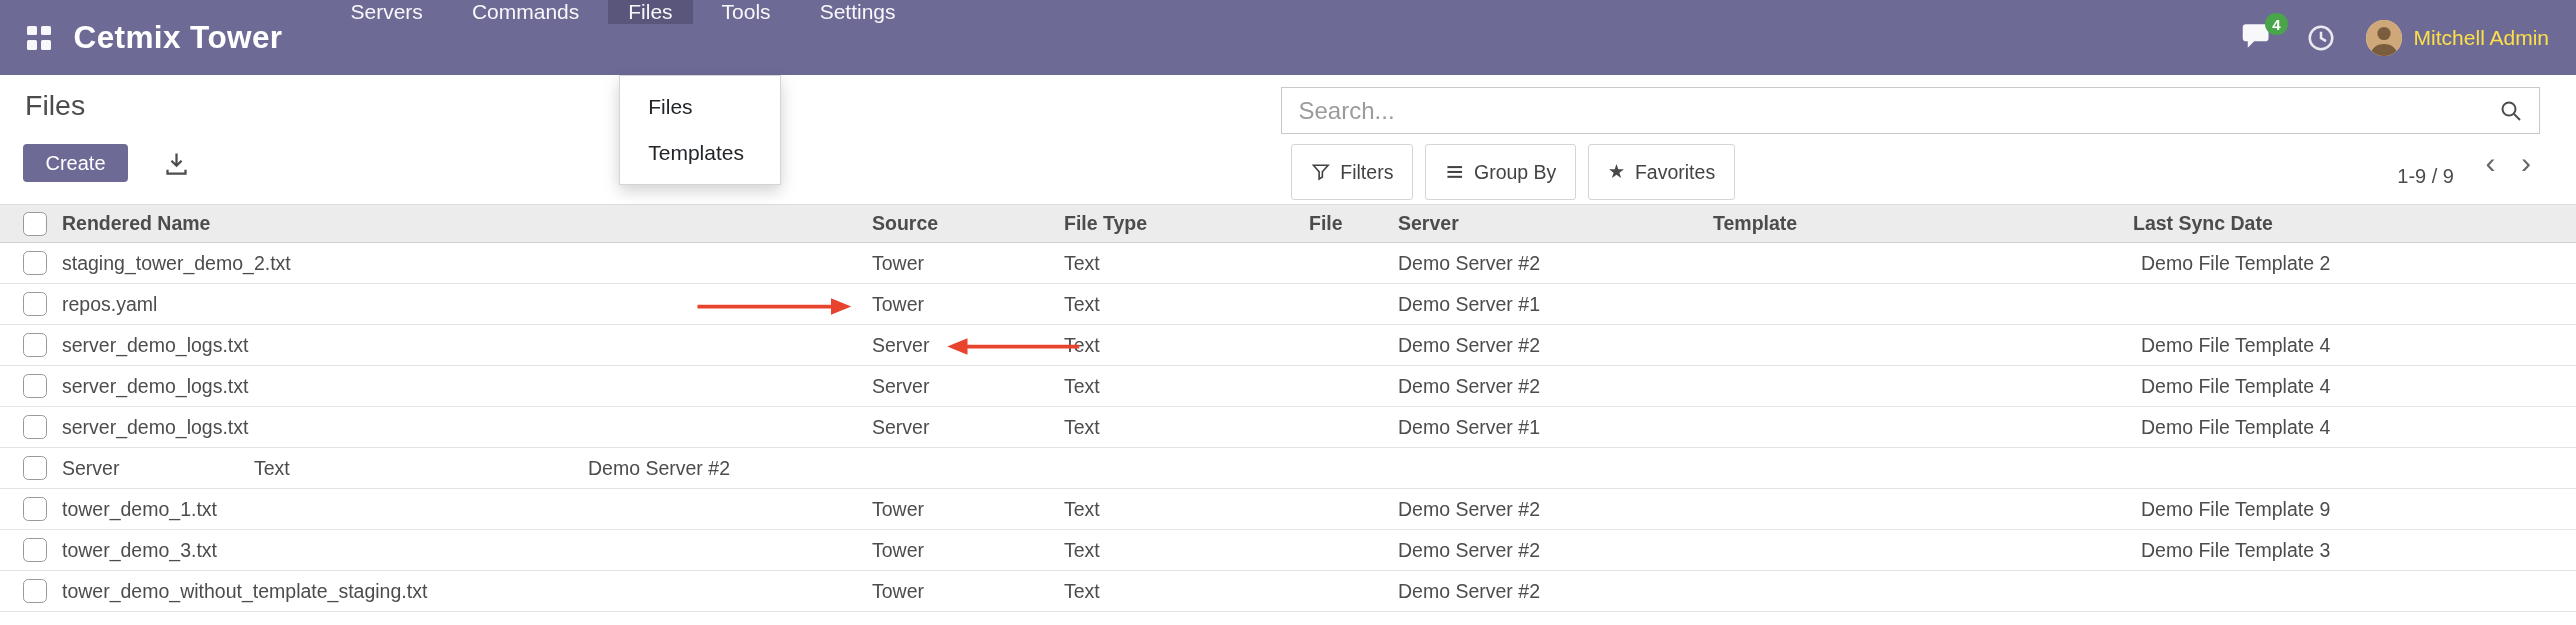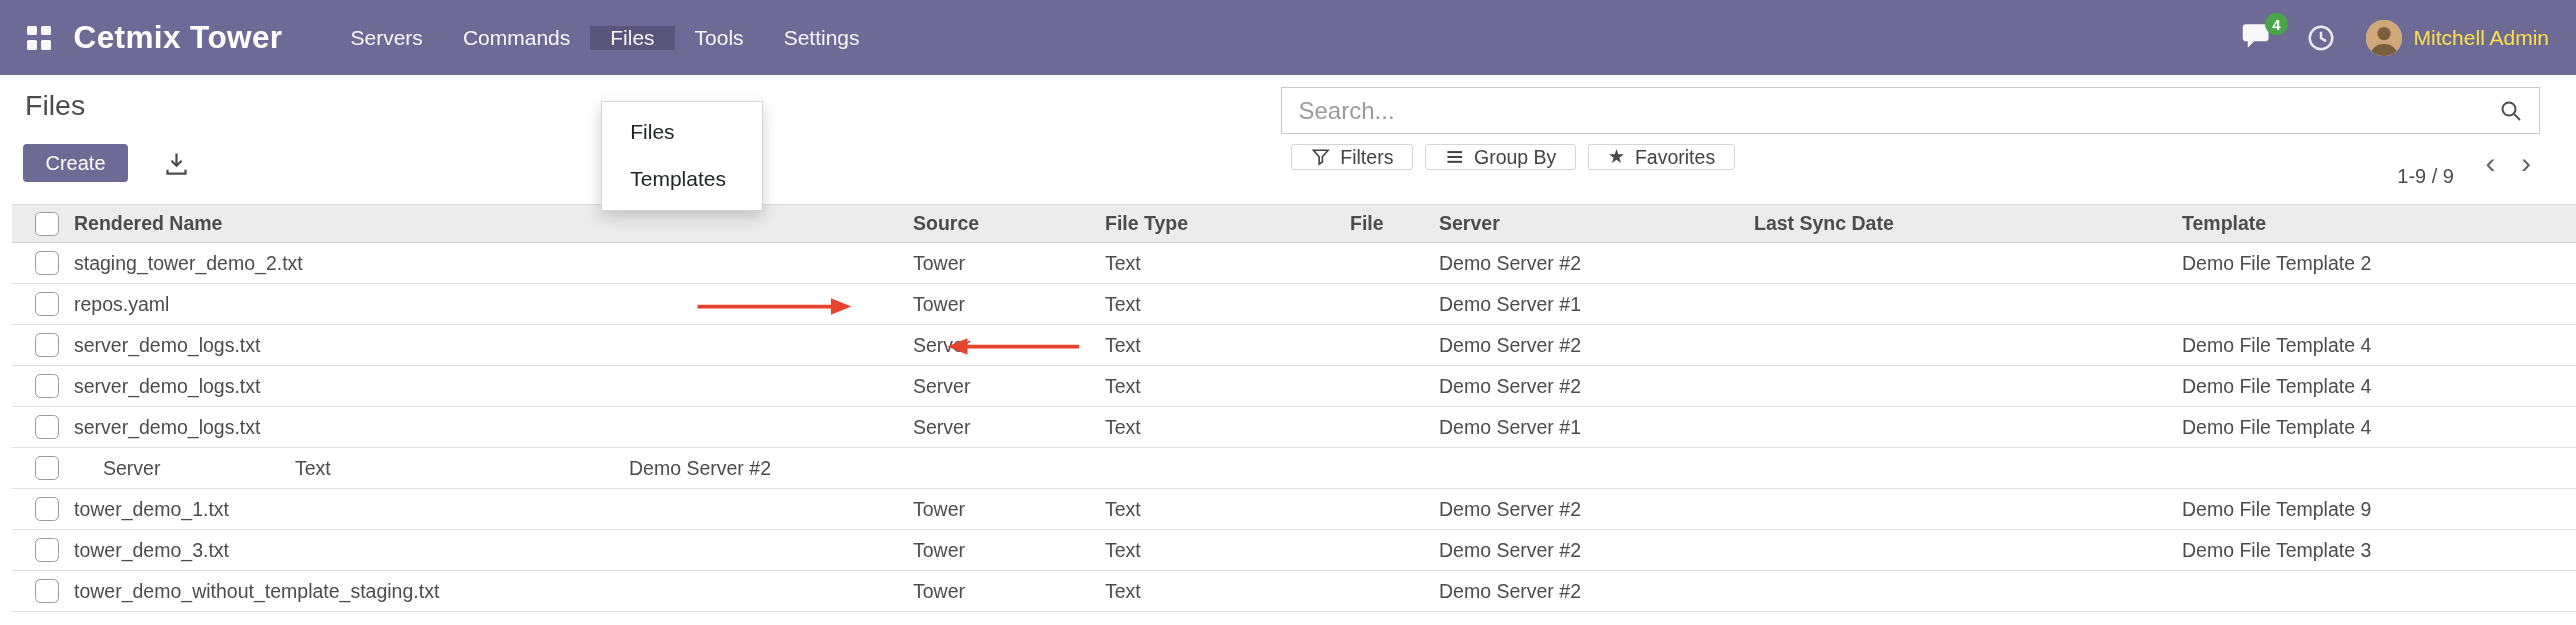--- a/index.html
+++ b/index.html
@@ -16,21 +16,21 @@
   .navbar {
     height: 75px; background: #6e6a96;
     display: flex; align-items: stretch;
     color: #fff; padding: 0 27px;
     position: relative; z-index: 50;
   }
   .nav-left { display: flex; align-items: center; }
   .apps-icon { width: 24px; height: 24px; display: grid; grid-template-columns: 1fr 1fr; gap: 4.5px; margin-right: 22.5px; cursor: pointer; }
   .apps-icon span { background: rgba(255,255,255,.95); border-radius: 1.5px; }
   .brand { font-size: 31.5px; font-weight: bold; letter-spacing: 0.4px; white-space: nowrap; margin-right: 48px; cursor: pointer; }
-  .nav-menu { display: flex; align-items: center; }
+  .nav-menu { display: flex; align-items: flex-start; gap: 9px; }
   .nav-item {
     display: flex; align-items: center; padding: 0 20px;
     font-size: 21px; color: rgba(255,255,255,.95);
     cursor: pointer; position: relative; white-space: nowrap;
   }
   .nav-item.active { background: rgba(0,0,0,.18); }
   .dropdown {
     position: absolute; top: 75px; left: 10.5px; min-width: 162px;
     background: #fff; border: 0.8px solid #d4d4d4;
     box-shadow: 0 6px 15px rgba(0,0,0,.18);
@@ -64,46 +64,46 @@
   .export-btn { background: none; border: none; cursor: pointer; display: flex; align-items: center; }
   .search-wrap {
     position: absolute; top: 12px; left: 1281px; width: 1259px; height: 47px;
     border: 0.8px solid #c9c9c9; background: #fff;
     display: flex; align-items: center; padding: 0 16.5px;
   }
   .search-input { flex: 1; border: none; outline: none; font-size: 24px; color: #333; font-family: inherit; background: transparent; }
   .search-input::placeholder { color: #9b9b9b; }
   .cp-actions { position: absolute; top: 69px; left: 1291px; display: flex; gap: 11.3px; }
   .cp-btn {
-    height: 26px; padding: 0 19px; background: #fff;
+    height: 56px; padding: 0 19px; background: #fff;
     border: 0.8px solid #d5d5d5; border-radius: 3px;
     font-size: 19.5px; color: #434343; font-family: inherit;
     display: flex; align-items: center; gap: 9.8px; cursor: pointer; white-space: nowrap;
   }
   .star-glyph { font-size: 19.5px; color: #494949; line-height: 1; }
   .pager { position: absolute; top: 69px; right: 36px; height: 38px; display: flex; align-items: center; gap: 7.5px; font-size: 20px; color: #4c4c4c; }
   .pager-text { margin-right: 15px; margin-top: 26px; }
   .pager-btn { background: none; border: none; font-size: 30px; color: #666; cursor: pointer; padding: 0 9px; line-height: 1; font-family: inherit; }
 
   
-  .table { position: absolute; top: 204px; left: 12px; right: 0; }
+  .table { position: absolute; top: 204px; left: 0; right: 0; }
   .tr {
     display: flex; align-items: center; height: 41px;
     border-bottom: 0.8px solid #e3e3e3; font-size: 19.5px;
     color: #4c4c4c; background: #fff; cursor: pointer;
   }
   .thead {
     height: 39px; background: #ececec;
     border-top: 0.8px solid #dcdcdc; border-bottom: 0.8px solid #cfcfcf;
     font-weight: bold; cursor: default;
   }
   .td { padding-right: 12px; white-space: nowrap; overflow: hidden; }
   .col-check { flex: 0 0 62px; padding-left: 23px; display: flex; align-items: center; }
   .col-name { flex: 0 0 810px; }
-  .col-source { flex: 0 0 192px; margin-left: 29px; }
+  .col-source { flex: 0 0 192px; }
   .col-filetype { flex: 0 0 245px; }
   .col-file { flex: 0 0 89px; }
   .col-server { flex: 0 0 315px; }
   .col-sync { flex: 0 0 428px; }
   .col-template { flex: 0 0 420px; }
   .col-extra { flex: 1; display: flex; justify-content: flex-end; padding-right: 15px; }
   .checkbox { width: 24px; height: 24px; border: 1.5px solid #99989d; border-radius: 5.3px; background: #fff; cursor: pointer; flex: 0 0 24px; }
 
   
   .annotation { position: absolute; pointer-events: none; z-index: 40; }
@@ -214,22 +214,22 @@
 <div class="table">
   <div class="tr thead">
     <div class="td col-check">
       <span class="checkbox"></span>
     </div>
     <div class="td col-name">Rendered Name</div>
     <div class="td col-source">Source</div>
     <div class="td col-filetype">File Type</div>
     <div class="td col-file">File</div>
     <div class="td col-server">Server</div>
+    <div class="td col-template">Template</div>
     <div class="td col-sync">Last Sync Date</div>
-    <div class="td col-template">Template</div>
     <div class="td col-extra">
       
     </div>
   </div>
   <div>
   <div class="tr">
     <div class="td col-check">
       <span class="checkbox"></span>
     </div>
     <div class="td col-name">staging_tower_demo_2.txt</div>

